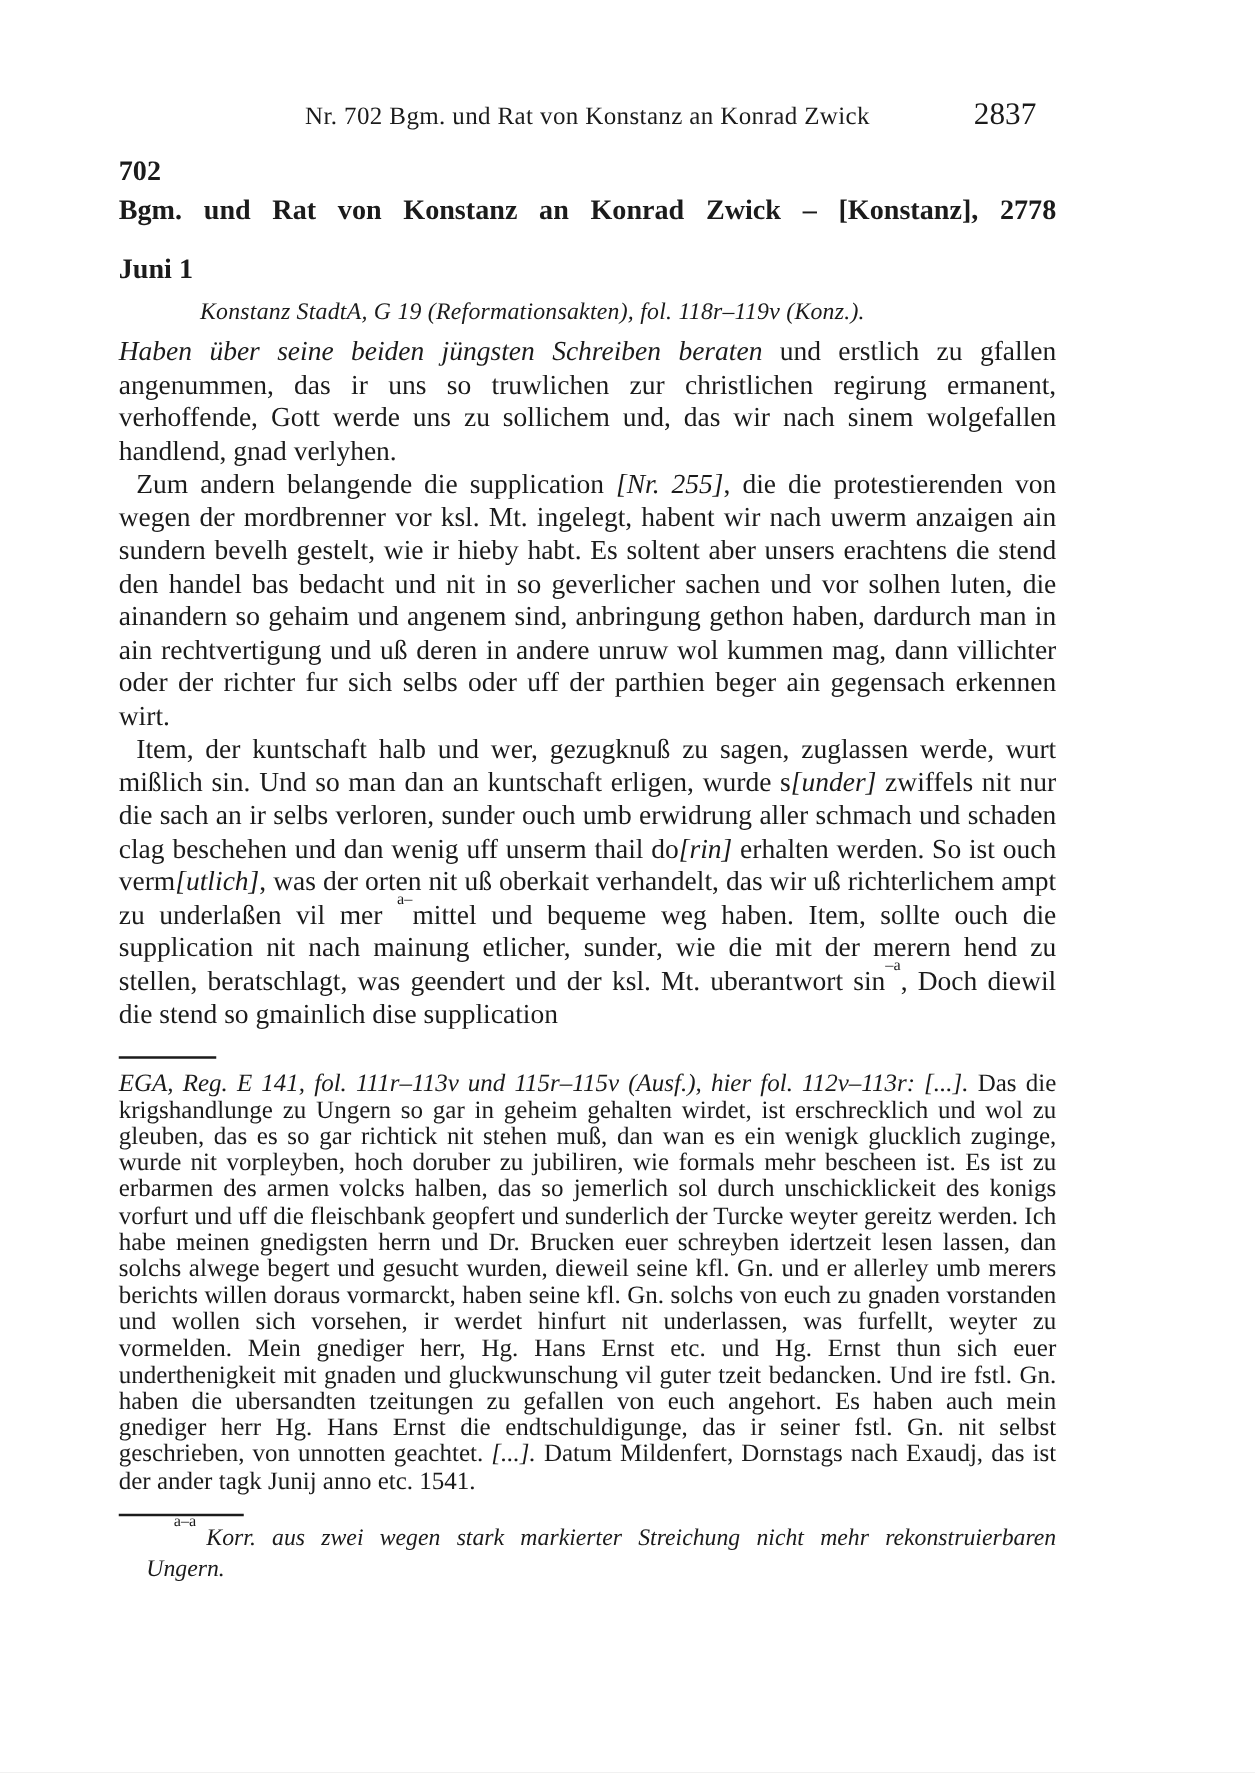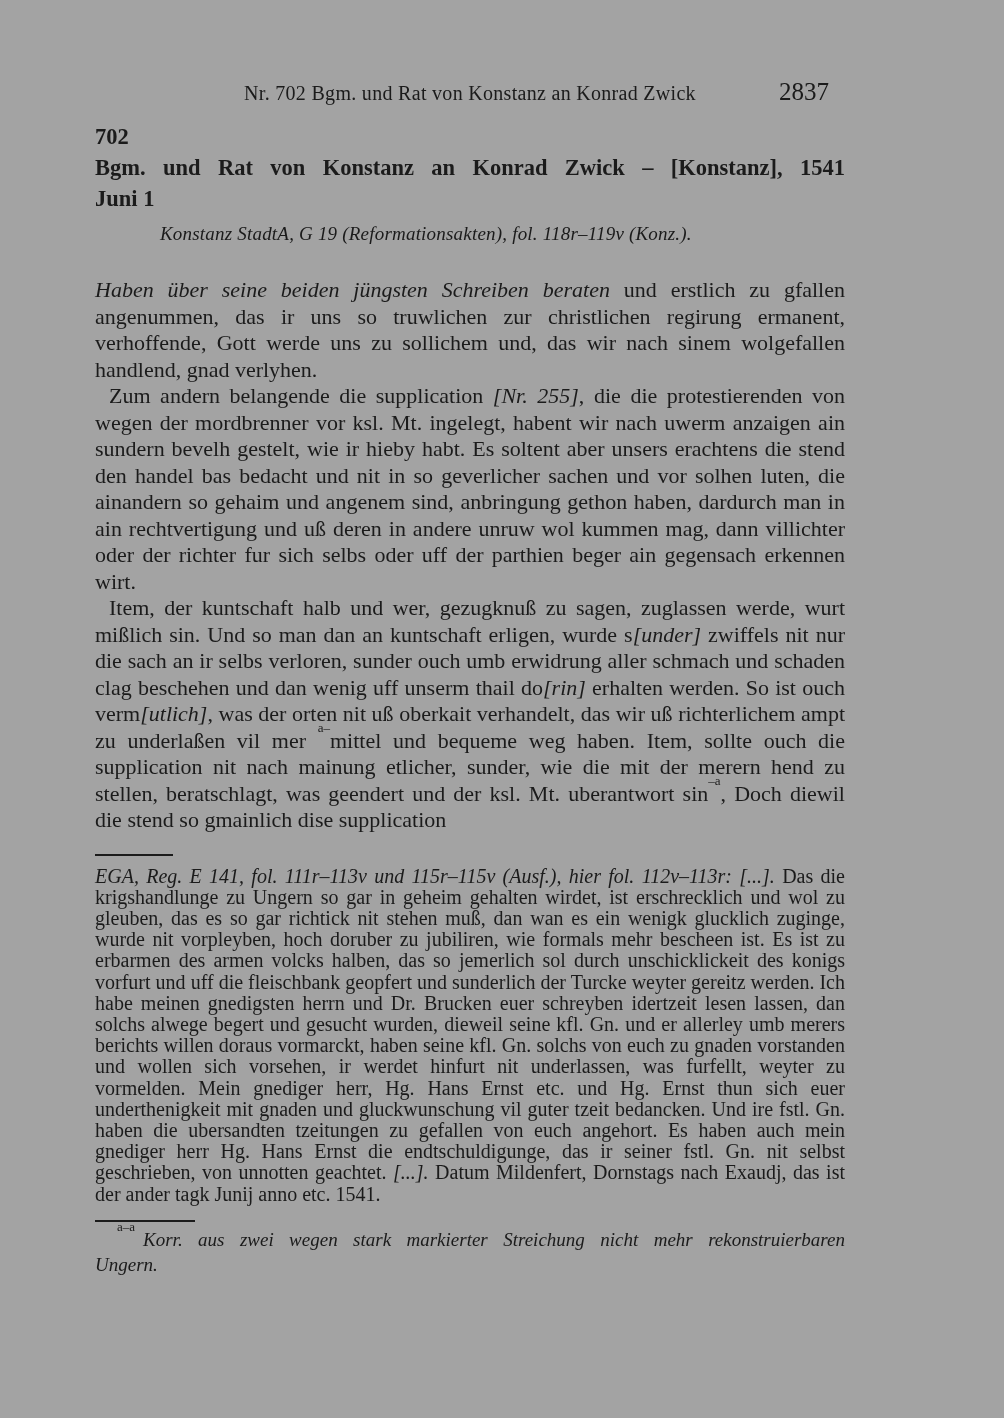--- a/index.html
+++ b/index.html
@@ -1,78 +1,78 @@
 <!DOCTYPE html>
 <html><head>
 <meta charset="utf-8">
 <style>
   html,body { margin:0; padding:0; background:#e8e8e8; }
   .page {
     position:relative;
     width:1004px; height:1418px;
     margin:0 auto;
-    background:#a3a3a3;
+    background:#ffffff;
     color:#1b1b1b;
     font-family:"Liberation Serif", serif;
     overflow:hidden;
   }
   .content { position:absolute; left:95px; top:0; width:750px; }
 
   
   .running-header { position:relative; margin-top:82px; font-size:20px; height:26px; }
   .rh-text { display:block; text-align:center; letter-spacing:0.3px; }
   .rh-page { position:absolute; right:16px; top:-4px; font-size:25px; }
 
   
   .entry-head { display:flex; margin-top:13px; font-weight:bold; font-size:22.5px; line-height:31px;flex-direction:column; }
   .entry-num { width:57px; flex:none; }
   .entry-title { flex:1; }
   .title-l1 { display:block; text-align:justify; text-align-last:justify; }
-  .title-l2 { display:block; }
+  .title-l2 { display:block;margin-top:16px; }
 
   
   .source { margin:9px 0 0 65px; font-style:italic; font-size:19px; letter-spacing:0.2px; }
 
   
-  .bodytext { margin-top:32px; font-size:22px; line-height:26.5px; text-align:justify; }
+  .bodytext { margin-top:7px; font-size:22px; line-height:26.5px; text-align:justify; }
   .bodytext p { margin:0; }
   .indent { text-indent:14px; }
   sup.crit {
     font-size:13px; line-height:0; font-style:normal;
     position:relative; top:-7px;
   }
 
   
   .fn-rule { width:78px; border-top:2px solid #1b1b1b; margin-top:20px; }
   .footnote { margin-top:10px; font-size:20px; line-height:21.2px; text-align:justify; }
   .footnote p { margin:0; }
 
   
   .app-rule { width:100px; border-top:2px solid #1b1b1b; margin-top:15px; }
-  .apparatus { margin-top:5px; font-size:19px; line-height:25px; }
+  .apparatus { margin-top:5px; font-size:19px; line-height:25px;margin-left:22px; }
   .app-l1 { display:block; text-align:justify; text-align-last:justify; padding-left:22px; }
   .app-l1 em { margin-left:8px; }
   .app-l2 { display:block; font-style:italic; }
   em { font-style:italic; }
 </style>
 </head>
 <body>
 
 <div class="page">
   <div class="content">
 
     <div class="running-header">
       <span class="rh-text">Nr. 702 Bgm. und Rat von Konstanz an Konrad Zwick</span>
       <span class="rh-page">2837</span>
     </div>
 
     <div class="entry-head">
       <div class="entry-num">702</div>
       <div class="entry-title">
-          <span class="title-l1">Bgm. und Rat von Konstanz an Konrad Zwick – [Konstanz], 1541</span>
+          <span class="title-l1">Bgm. und Rat von Konstanz an Konrad Zwick – [Konstanz], 2778</span>
           <span class="title-l2">Juni 1</span>
         </div>
     </div>
 
     <p class="source">Konstanz StadtA, G 19 (Reformationsakten), fol. 118r–119v (Konz.).</p>
 
     <div class="bodytext">
       <p><em>Haben über seine beiden jüngsten Schreiben beraten</em><span> und erstlich zu gfallen angenummen, das ir uns so truwlichen zur christlichen regirung ermanent, verhoffende, Gott werde uns zu sollichem und, das wir nach sinem wolgefallen handlend, gnad verlyhen.</span></p>
       <p class="indent"><span>Zum andern belangende die supplication </span><em>[Nr. 255]</em><span>, die die protestierenden von wegen der mordbrenner vor ksl. Mt. ingelegt, habent wir nach uwerm anzaigen ain sundern bevelh gestelt, wie ir hieby habt. Es soltent aber unsers erachtens die stend den handel bas bedacht und nit in so geverlicher sachen und vor solhen luten, die ainandern so gehaim und angenem sind, anbringung gethon haben, dardurch man in ain rechtvertigung und uß deren in andere unruw wol kummen mag, dann villichter oder der richter fur sich selbs oder uff der parthien beger ain gegensach erkennen wirt.</span></p>
       <p class="indent"><span>Item, der kuntschaft halb und wer, gezugknuß zu sagen, zuglassen werde, wurt mißlich sin. Und so man dan an kuntschaft erligen, wurde s</span><em>[under]</em><span> zwiffels nit nur die sach an ir selbs verloren, sunder ouch umb erwidrung aller schmach und schaden clag beschehen und dan wenig uff unserm thail do</span><em>[rin]</em><span> erhalten werden. So ist ouch verm</span><em>[utlich]</em><span>, was der orten nit uß oberkait verhandelt, das wir uß richterlichem ampt zu underlaßen vil mer </span><sup class="crit">a–</sup><span>mittel und bequeme weg haben. Item, sollte ouch die supplication nit nach mainung etlicher, sunder, wie die mit der merern hend zu stellen, beratschlagt, was geendert und der ksl. Mt. uberantwort sin</span><sup class="crit">–a</sup><span>, Doch diewil die stend so gmainlich dise supplication</span></p>

